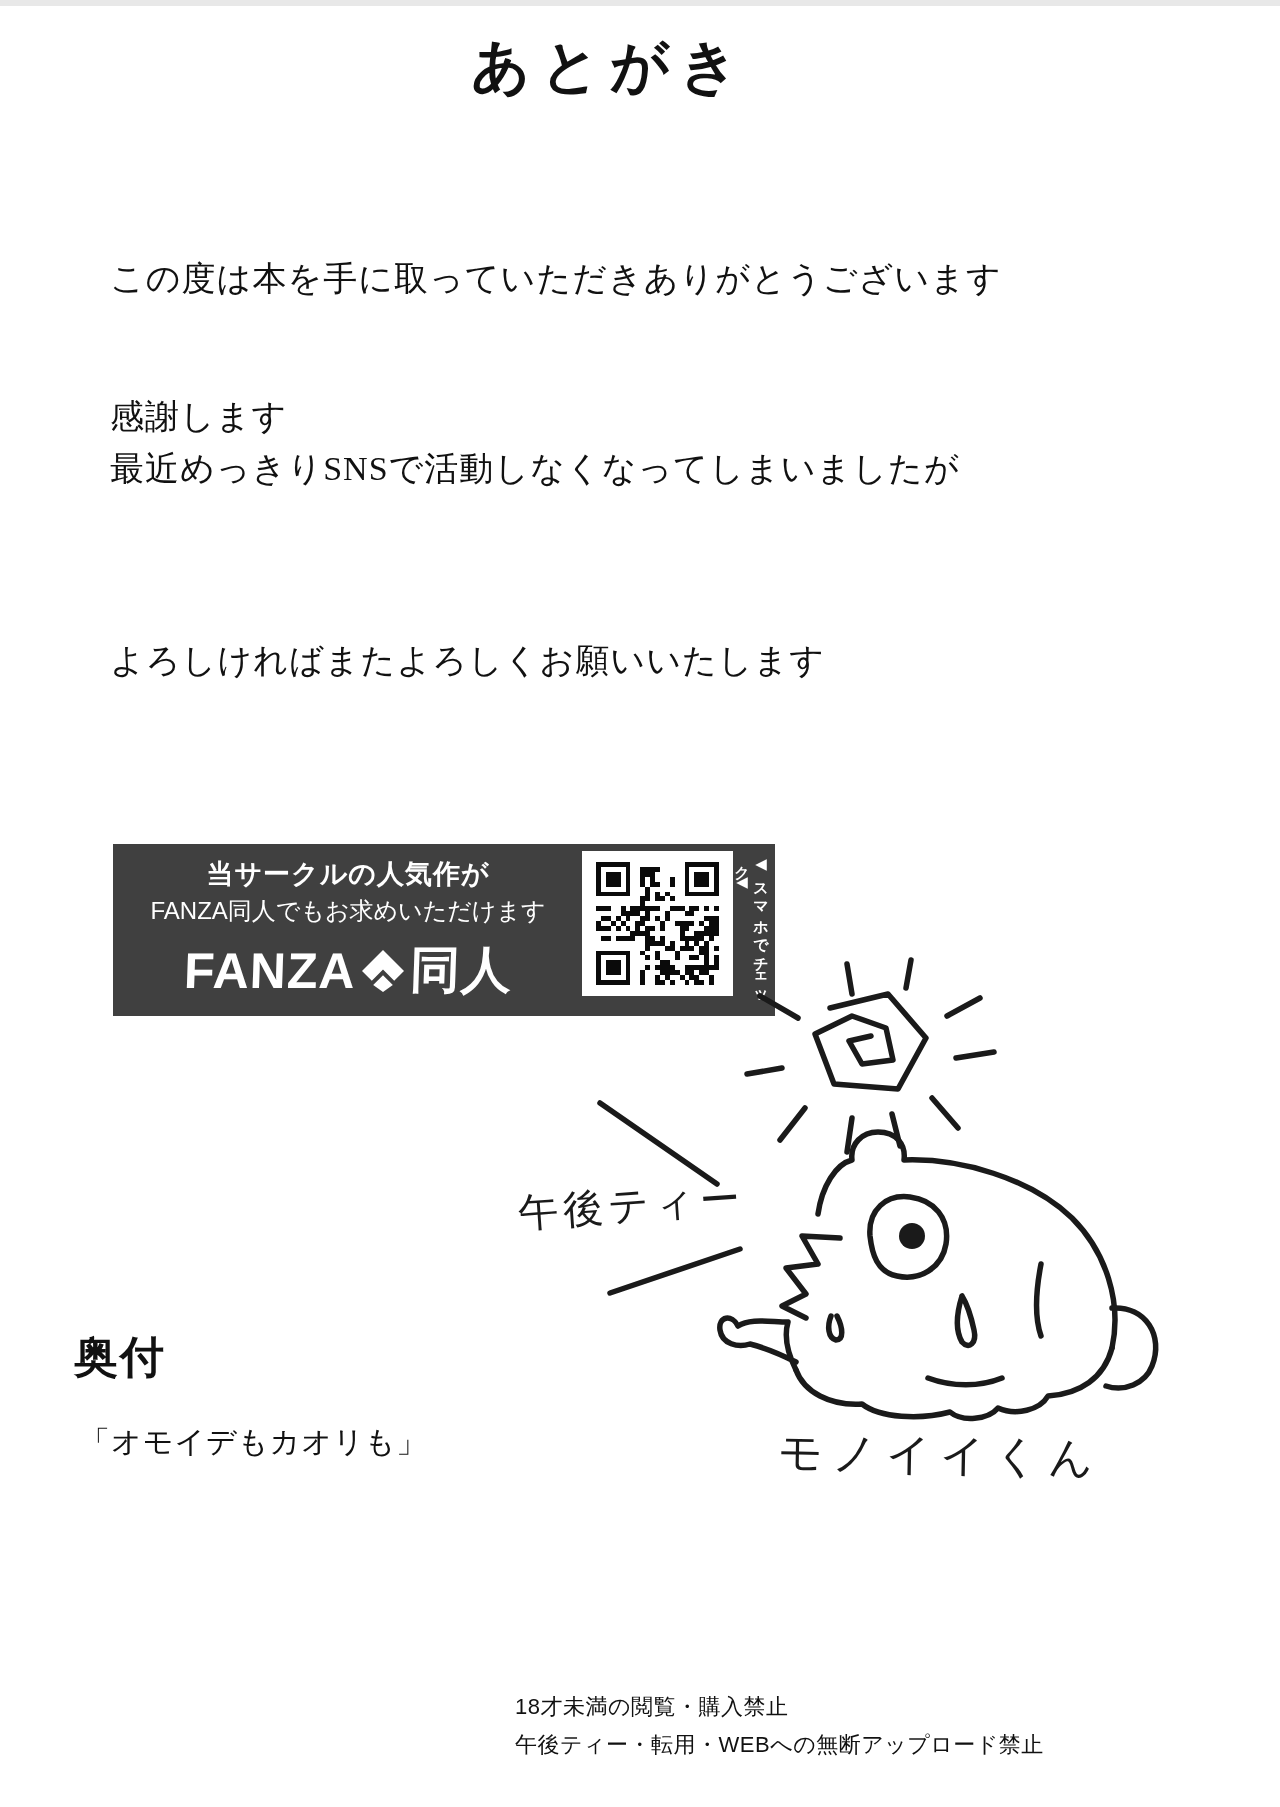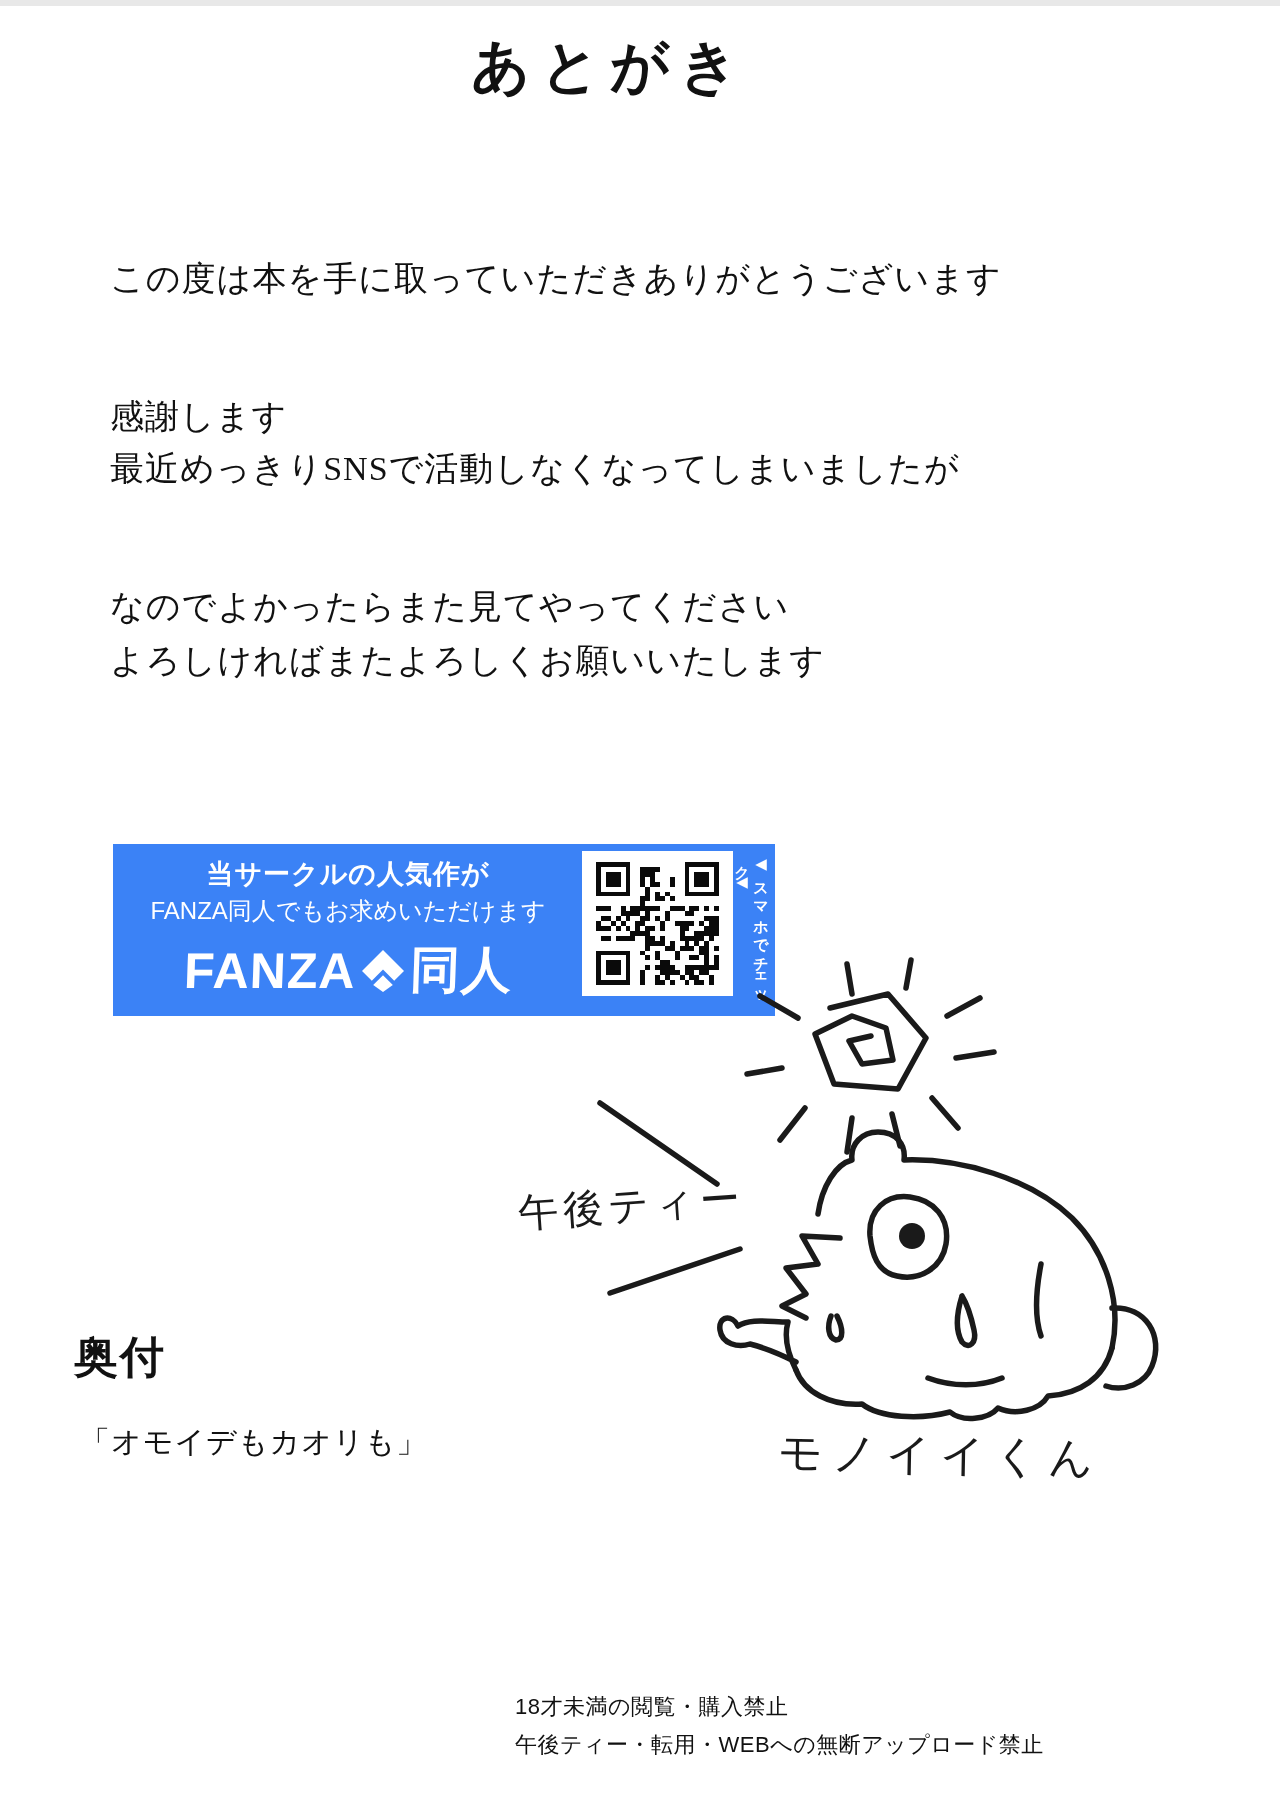--- a/index.html
+++ b/index.html
@@ -17,21 +17,21 @@
   .para{
     position:absolute;left:110px;font-size:34px;line-height:46px;
     letter-spacing:1px;white-space:pre;
   }
   .p1{top:158px;}
   .p2{top:348px;}
   .p3{top:540px;}
   
   .banner{
     position:absolute;left:113px;top:838px;width:662px;height:172px;
-    background:#3b82f6;color:#fff;
+    background:#404040;color:#fff;
     font-family:"Liberation Sans","DejaVu Sans",sans-serif;
   }
   .banner-left{
     position:absolute;left:0;top:0;width:470px;height:100%;
     display:flex;flex-direction:column;align-items:center;justify-content:center;
   }
   .banner-line1{font-size:27px;font-weight:700;letter-spacing:1px;}
   .banner-line2{font-size:24px;font-weight:400;letter-spacing:0;margin-top:3px;}
   .banner-logo{display:flex;align-items:center;margin-top:10px;}
   .logo-text{font-size:50px;font-weight:900;letter-spacing:1px;transform:skewX(-2deg);}
@@ -85,21 +85,20 @@
 <div id="canvas">
 
   <div class="page-title">あとがき</div>
 
   <div class="para p1">
     <div>この度は本を手に取っていただきありがとうございます</div>
     <div>感謝します</div>
   </div>
   <div class="para p2">
     <div>最近めっきりSNSで活動しなくなってしまいましたが</div>
-    <div>なのでよかったらまた見てやってください</div>
   </div>
   <div class="para p3">
     <div>よろしければまたよろしくお願いいたします</div>
   </div>
 
   <div class="banner">
     <div class="banner-left">
       <div class="banner-line1">当サークルの人気作が</div>
       <div class="banner-line2">FANZA同人でもお求めいただけます</div>
       <div class="banner-logo">

